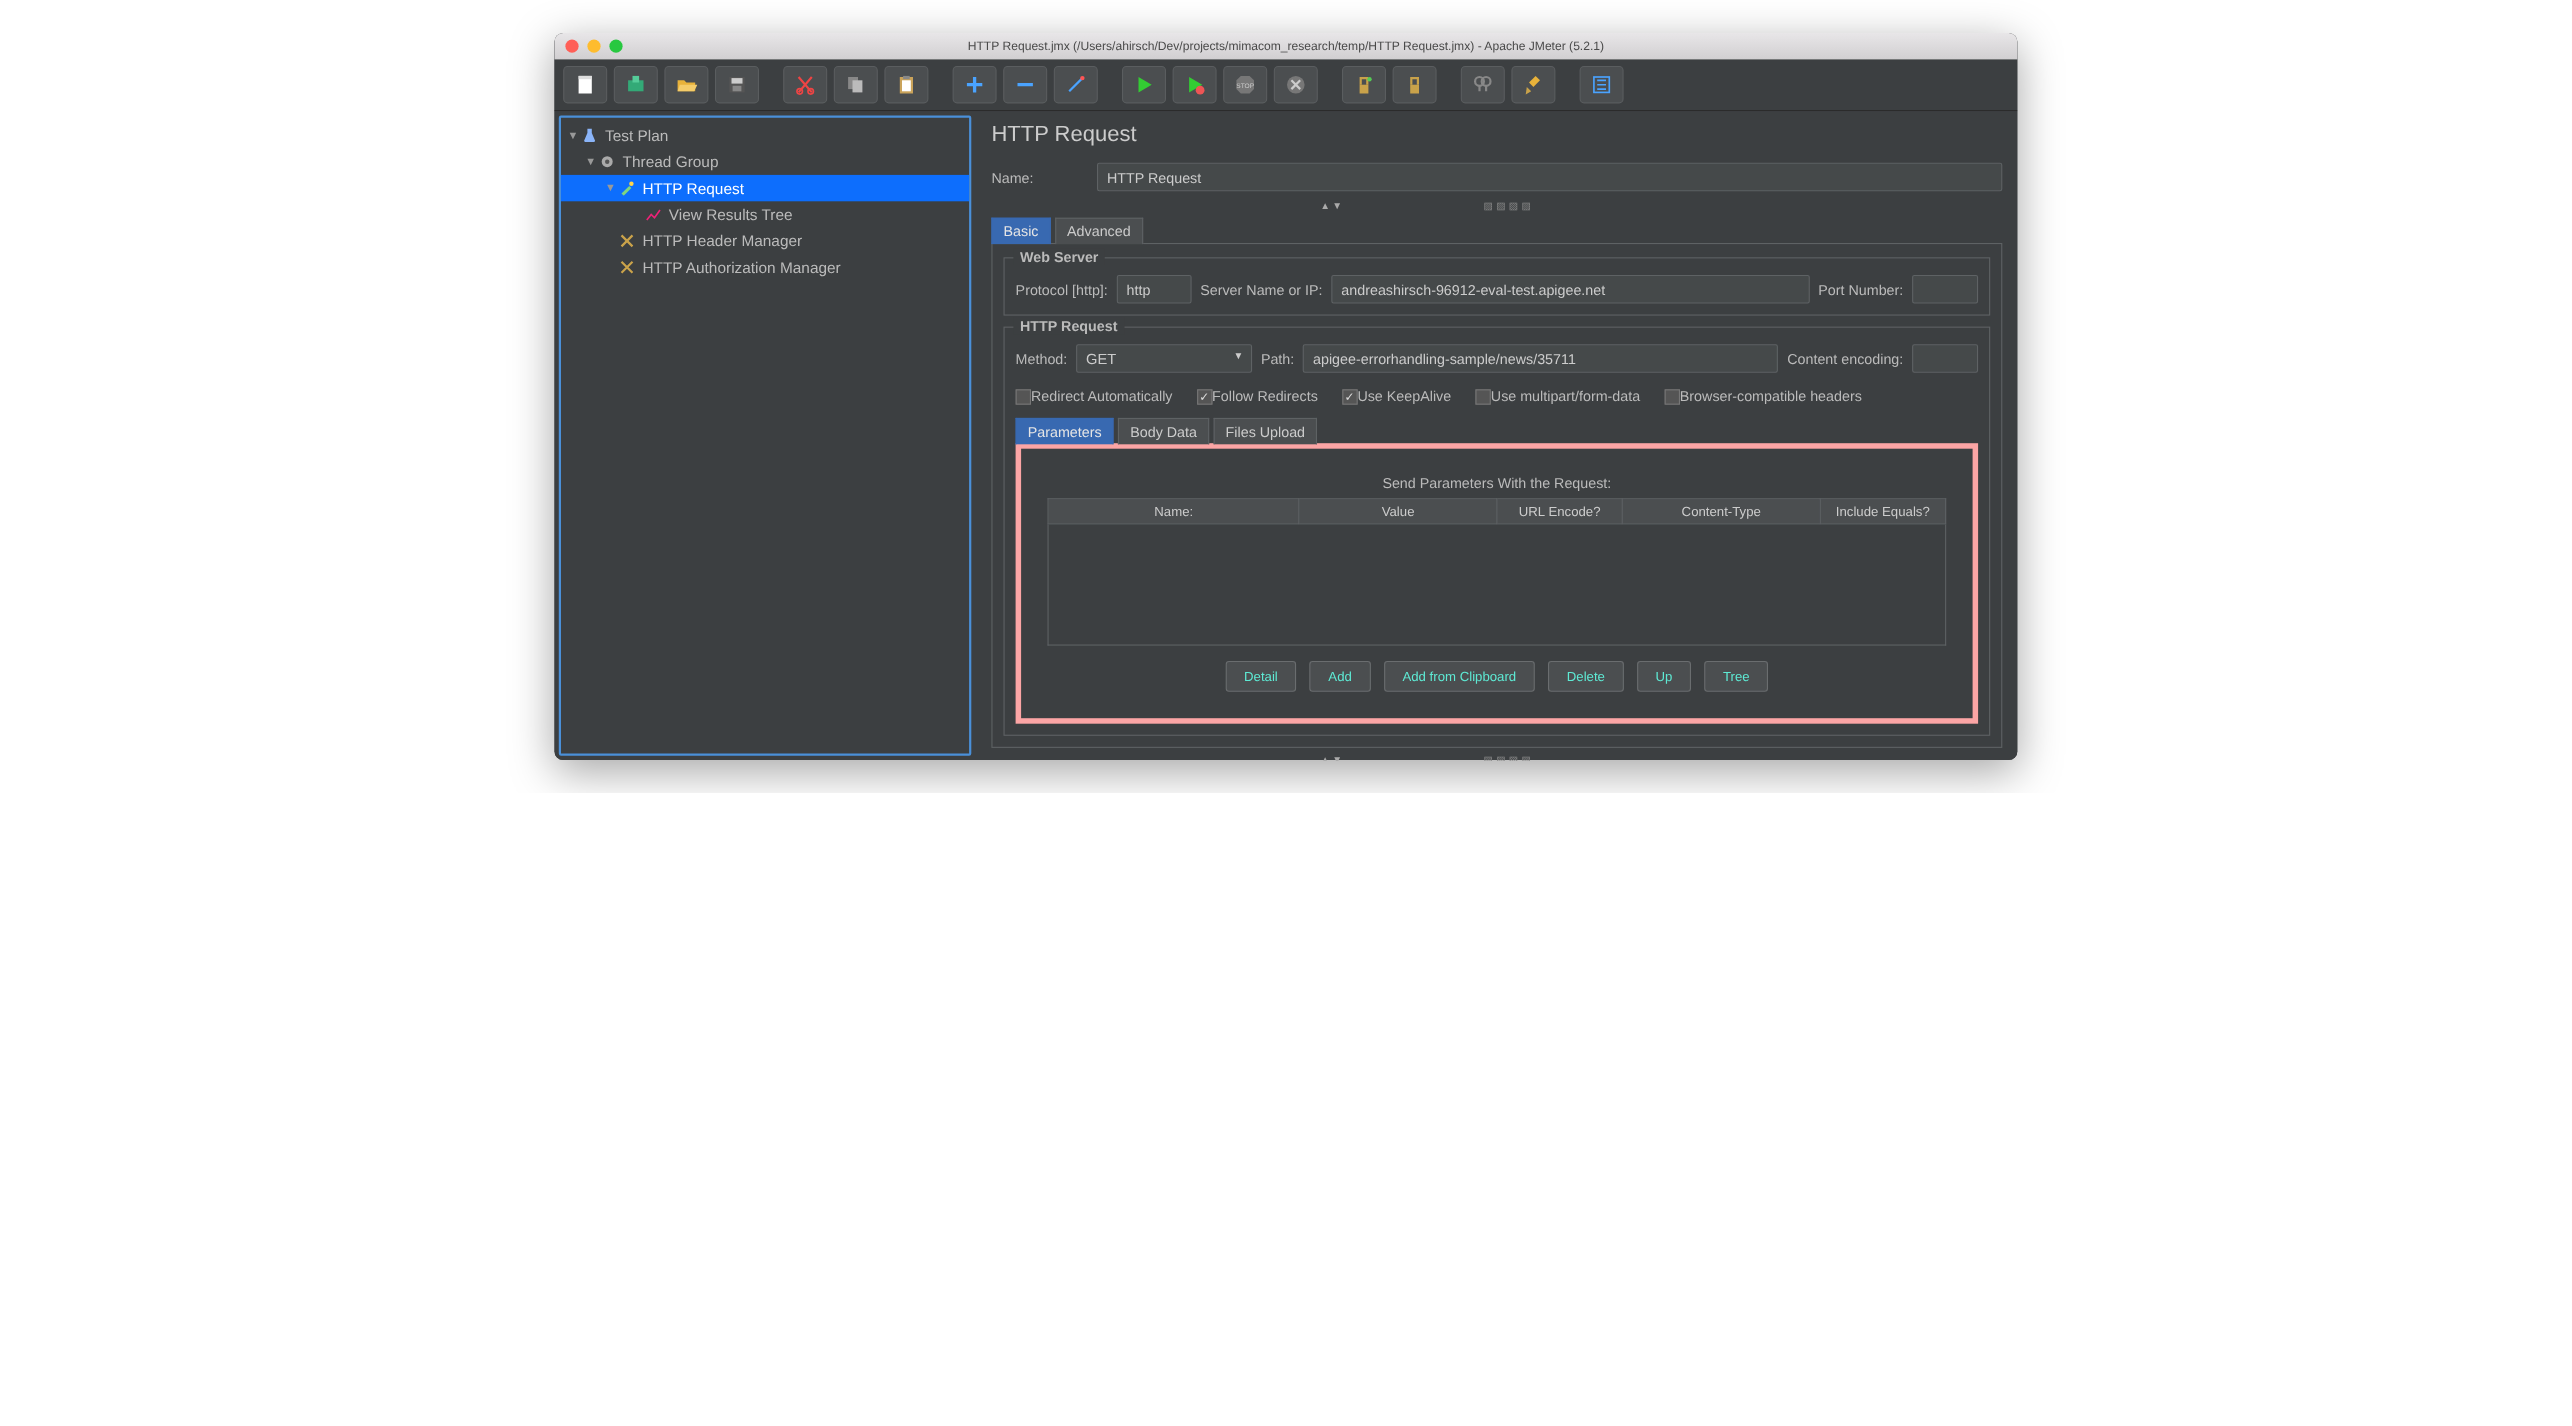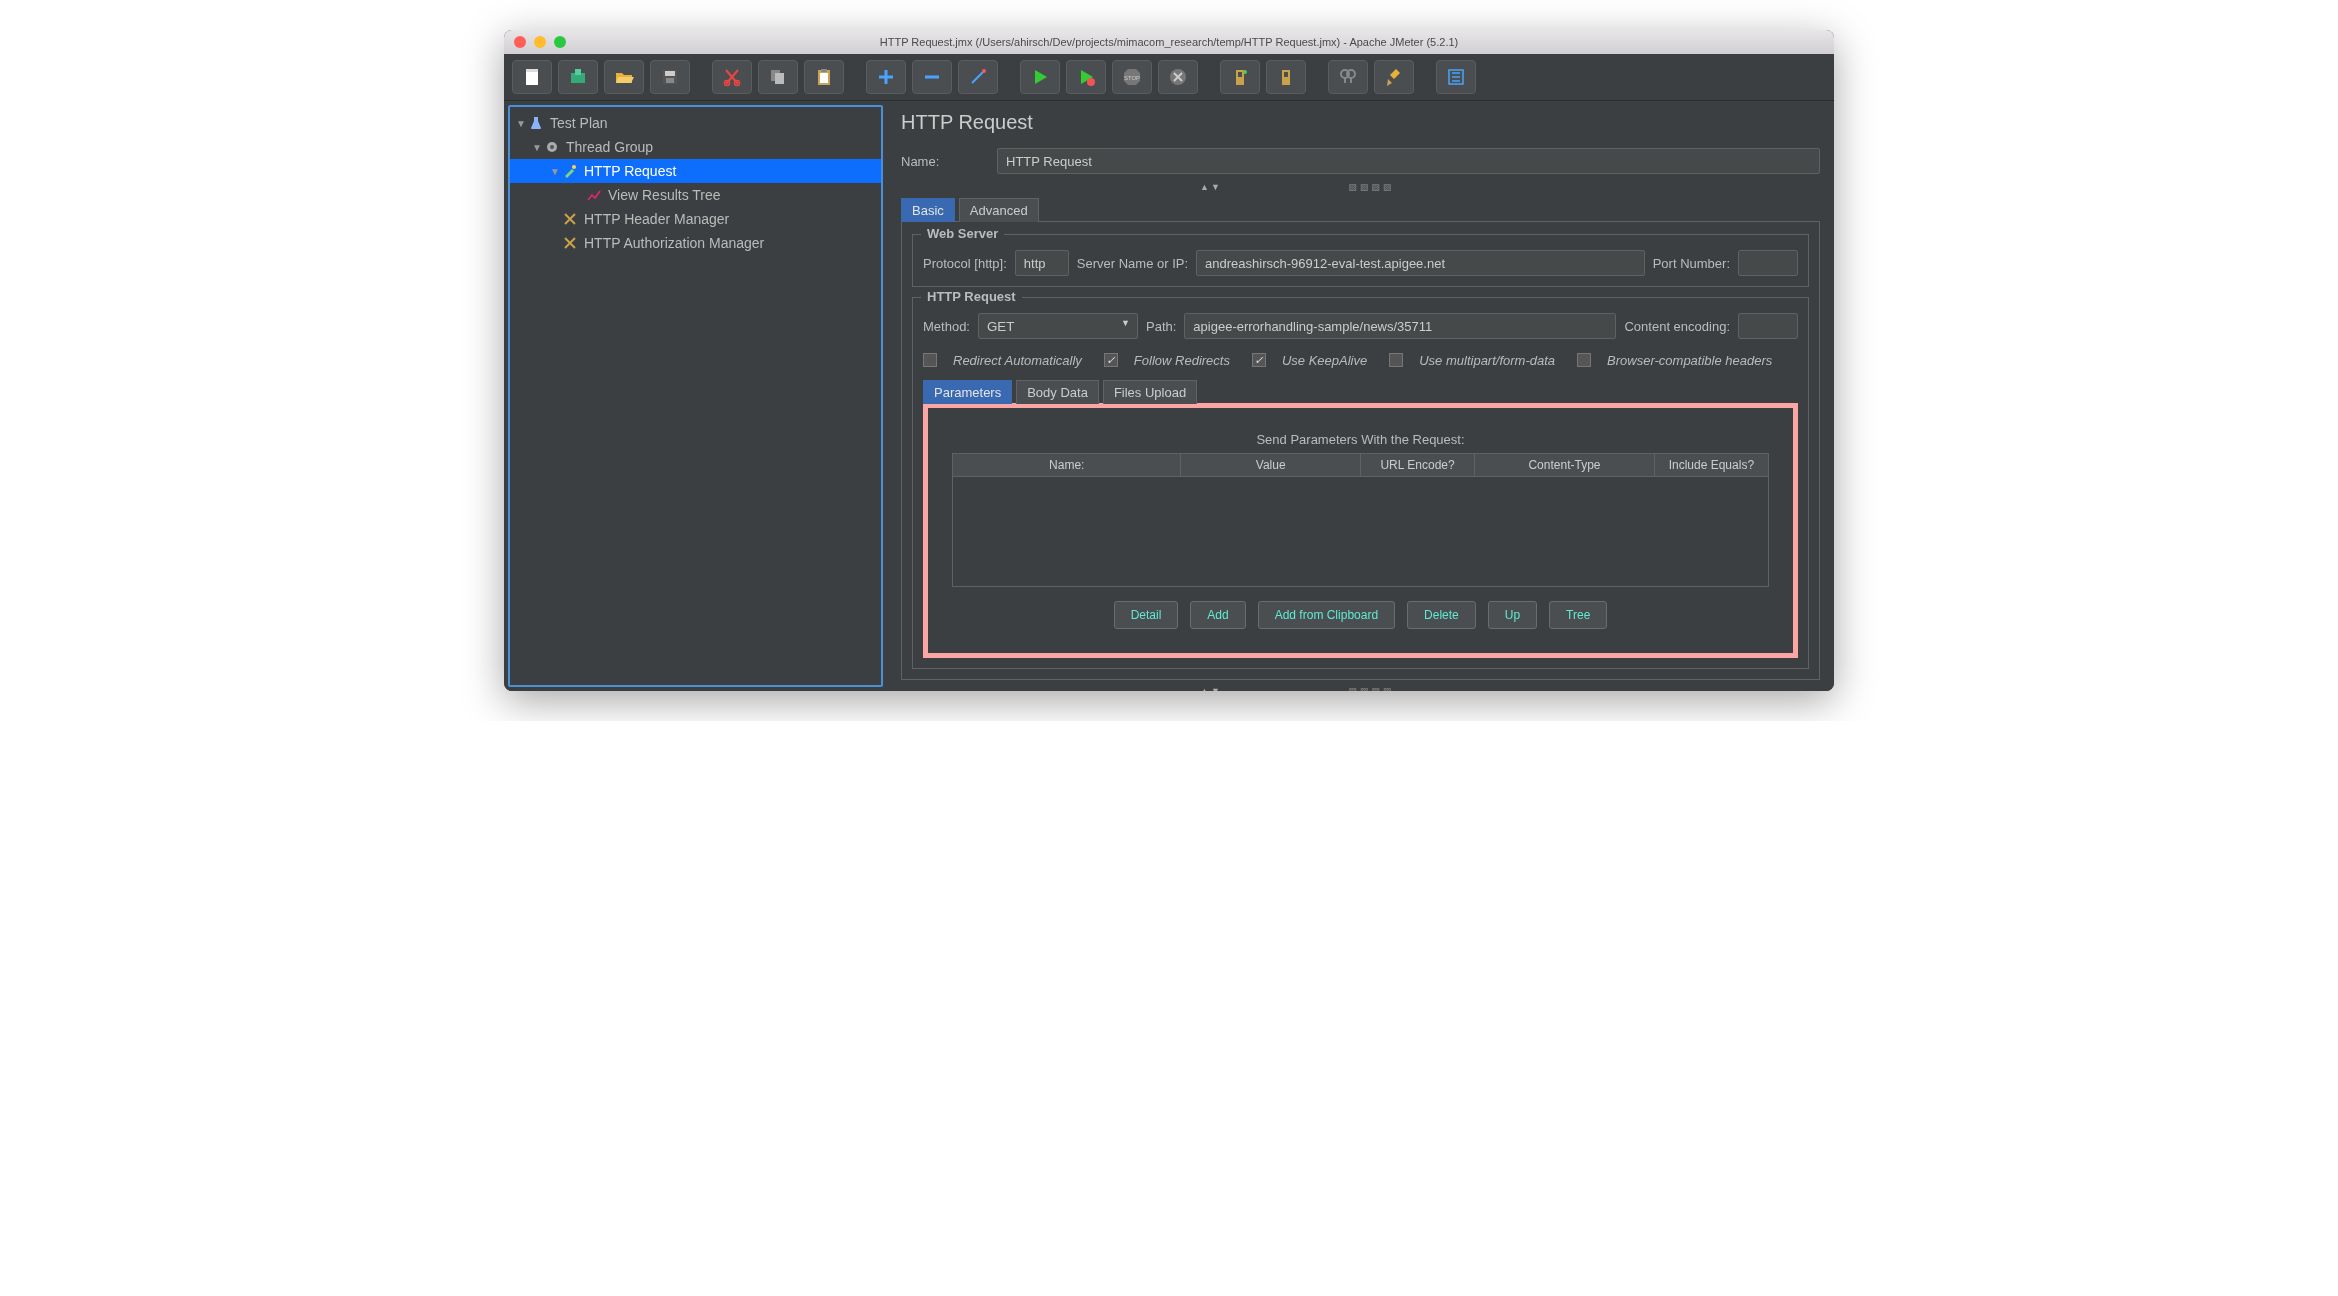--- a/index.html
+++ b/index.html
@@ -40,21 +40,21 @@
 .tab.active { background:#3869b1; border-color:#3869b1; color:#e5e5e5; }
 
 .fieldset { border:1px solid #5e6264; margin-top:-1px; padding:8px 10px 10px; }
 .fs { border:1px solid #5e6264; padding:10px; margin-top:4px; }
 .fs > .legend2 { position:relative; top:-19px; background:#3c3f41; padding:0 6px; margin-left:-2px; display:inline-block;font-weight:bold; }
 .inline { display:flex; align-items:center; gap:8px; flex-wrap:wrap; }
 .select { background:#45494a; border:1px solid #5e6264; color:#ccc; height:26px; padding:0 24px 0 8px; border-radius:2px; appearance:none; position:relative; }
 .selwrap { position:relative; display:inline-block; }
 .selwrap::after { content:"▼"; position:absolute; right:8px; top:5px; font-size:9px; color:#ccc; pointer-events:none; }
 
-.cb { display:inline-flex; align-items:flex-start; gap:16px; color:#bbb; margin-right:14px;font-style:italic; }
+.cb { display:inline-flex; align-items:flex-end; gap:0; color:#bbb; margin-right:14px; }
 .cbox { width:14px; height:14px; background:#555; border:1px solid #777; display:inline-flex; align-items:center; justify-content:center; color:#ddd; font-size:11px; }
 
 .paramtable { width:100%; border-collapse:collapse; margin-top:6px; }
 .paramtable th { background:#4b4e50; border:1px solid #5e6264; color:#ccc; font-weight:400; padding:4px 6px; font-size:12px; }
 .table-area { min-height:110px; border:1px solid #5e6264; border-top:none; background:#3c3f41; }
 
 .btnrow { display:flex; gap:12px; justify-content:center; margin-top:14px; }
 .btn { background:#4b4e50; border:1px solid #6a6d6f; color:#5eead4; padding:6px 16px; border-radius:3px; cursor:pointer; font-size:12px; }
 </style>
 </head>
@@ -274,21 +274,21 @@
         <div class="tab active">Basic</div>
         <div class="tab">Advanced</div>
       </div>
 
       <div class="fieldset">
 
         <div class="fs">
           <span class="legend2">Web Server</span>
           <div class="inline" style="margin-top:-10px;">
             <span>Protocol [http]:</span>
-            <input class="inp" style="width: 54px; flex: 0 0 auto;" value="http">
+            <input class="inp" style="width: 68px; flex: 0 0 auto;" value="http">
             <span>Server Name or IP:</span>
             <input class="inp" style="flex: 1 1 0%;" value="andreashirsch-96912-eval-test.apigee.net">
             <span>Port Number:</span>
             <input class="inp sm" value="" style="">
           </div>
         </div>
 
         <div class="fs" style="margin-top:10px;">
           <span class="legend2">HTTP Request</span>
           <div class="inline" style="margin-top:-10px;">

